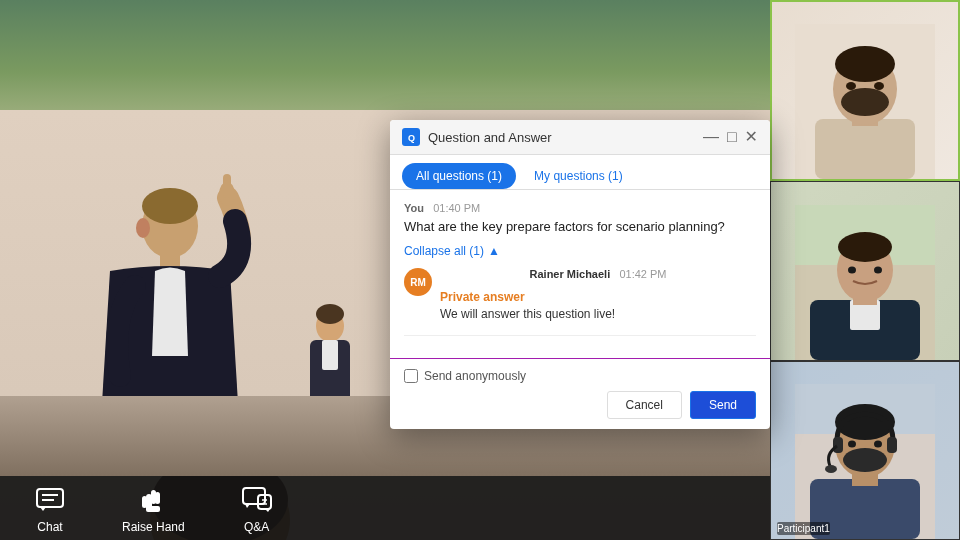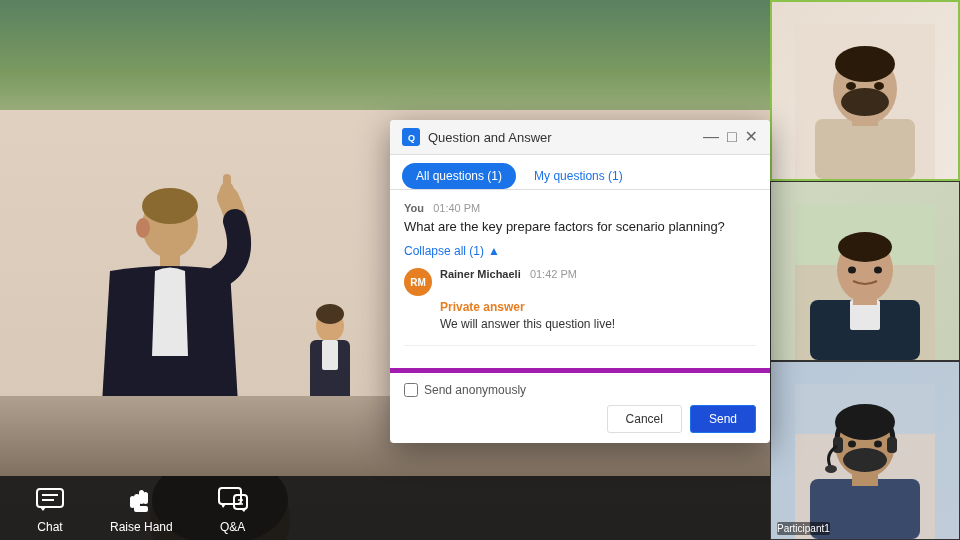--- a/index.html
+++ b/index.html
@@ -34,21 +34,21 @@
     #toolbar {
       position: absolute;
       bottom: 0;
       left: 0;
       width: 770px;
       height: 64px;
       background: rgba(20,20,20,0.92);
       display: flex;
       align-items: center;
       padding: 0 20px;
-      gap: 30px;
+      gap: 42px;
       text-align: center;
     }
 
     .toolbar-btn {
       display: flex;
       flex-direction: column;
       align-items: center;
       color: #fff;
       cursor: pointer;
       gap: 2px;
@@ -236,21 +236,22 @@
       flex-shrink: 0;
     }
 
     .qa-answer-content {
       flex: 1;
     }
 
     .qa-answer-meta {
       font-size: 11px;
       color: #666;
-      margin-bottom: 20px;
+      margin-bottom: 10px;
+      text-align: center;
     }
     .qa-answer-meta .ans-name { font-weight: 600; color: #333; }
     .qa-answer-meta .ans-time { color: #999; }
 
     .qa-private-label {
       font-size: 12px;
       color: #e67e22;
       font-weight: 600;
       margin-bottom: 2px;
     }
@@ -267,21 +268,21 @@
       margin: 10px 0;
     }
 
     .qa-second-question {
       font-size: 13px;
       color: #333;
       line-height: 1.4;
     }
 
     #qa-input-area {
-      border-top: 5px solid #a21caf;
+      border-top: 1px solid #a21caf;
       padding: 10px 14px;
       display: flex;
       flex-direction: column;
       gap: 8px;
     }
 
     #qa-anon-row {
       display: flex;
       align-items: center;
       gap: 6px;

